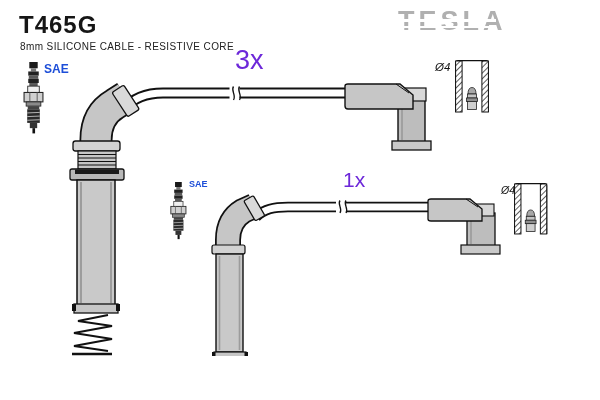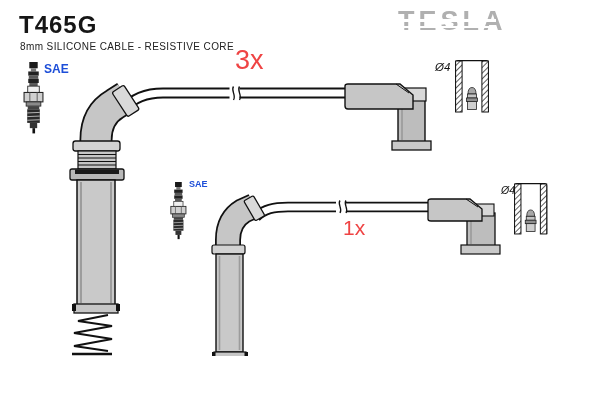--- a/index.html
+++ b/index.html
@@ -6,23 +6,23 @@
   .canvas{position:relative;width:600px;height:356px;background:#ffffff;overflow:hidden;
           font-family:"Liberation Sans",sans-serif;color:#111;}
   .part-number{position:absolute;left:19px;top:11px;font-size:24px;font-weight:bold;
                letter-spacing:1px;color:#161616;}
   .subtitle{position:absolute;left:20px;top:41px;font-size:10px;letter-spacing:.4px;color:#222;}
   .brand{position:absolute;left:398px;top:6px;width:100px;height:30px;}
   .brand span{font-size:27px;font-weight:bold;letter-spacing:4px;color:#b0b0b0;
               font-family:"Liberation Sans",sans-serif;}
   .stripe{position:absolute;left:-2px;width:100px;height:2.5px;background:#fff;}
   .s1{top:13px}.s2{top:19.5px}
-  .qty{position:absolute;color:#ef4444;font-weight:normal;}
+  .qty{position:absolute;color:#6d28d9;font-weight:normal;}
   .qty1{left:235px;top:45px;font-size:27px;}
-  .qty2{left:343px;top:168px;font-size:21px;margin-top:48px;}
+  .qty2{left:343px;top:168px;font-size:21px;}
   .sae{position:absolute;font-weight:bold;color:#1d4ed8;}
   .sae1{left:44px;top:62px;font-size:12px;}
   .sae2{left:189px;top:179px;font-size:9px;}
   .dia{position:absolute;font-weight:normal;font-style:italic;color:#111;}
   .dia1{left:435px;top:61px;font-size:11.5px;}
   .dia2{left:501px;top:184px;font-size:10.5px;}
   svg{position:absolute;left:0;top:0;}
 </style>
 </head>
 <body>

